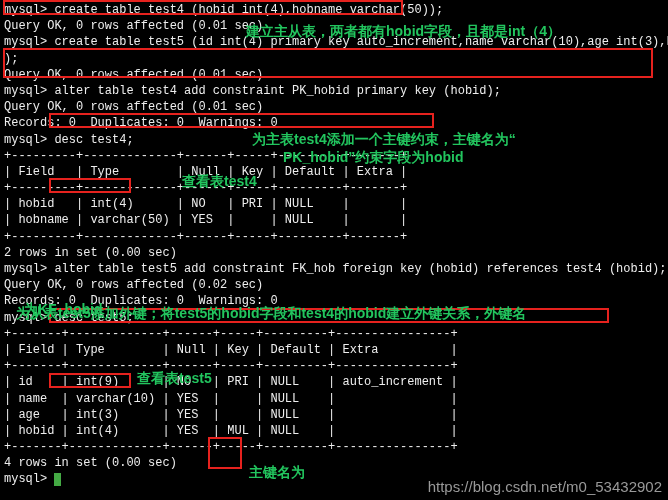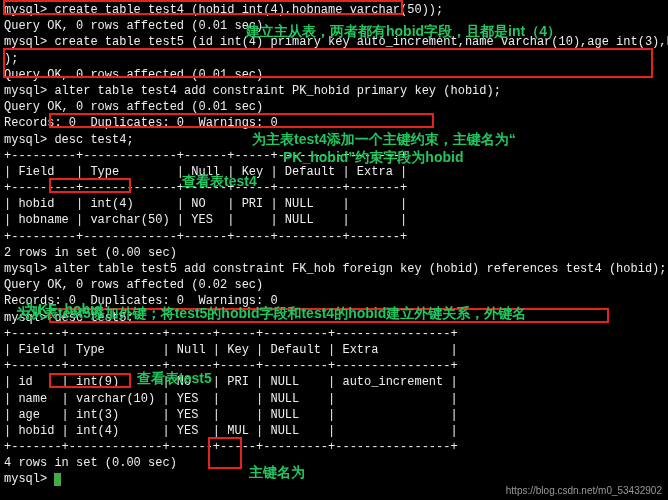--- a/index.html
+++ b/index.html
@@ -28,21 +28,21 @@
       position: absolute;
       border: 2px solid #e6221e;
       background: transparent;
       pointer-events: none;
     }
     .watermark {
       position: absolute;
       bottom: 3px;
       right: 6px;
       color: #999;
-      font-size: 10px;
+      font-size: 15px;
       font-family: sans-serif;
     }
     .cursor {
       display: inline-block;
       width: 7px;
       height: 13px;
       background: #4a4;
       vertical-align: middle;
     }
   </style>

